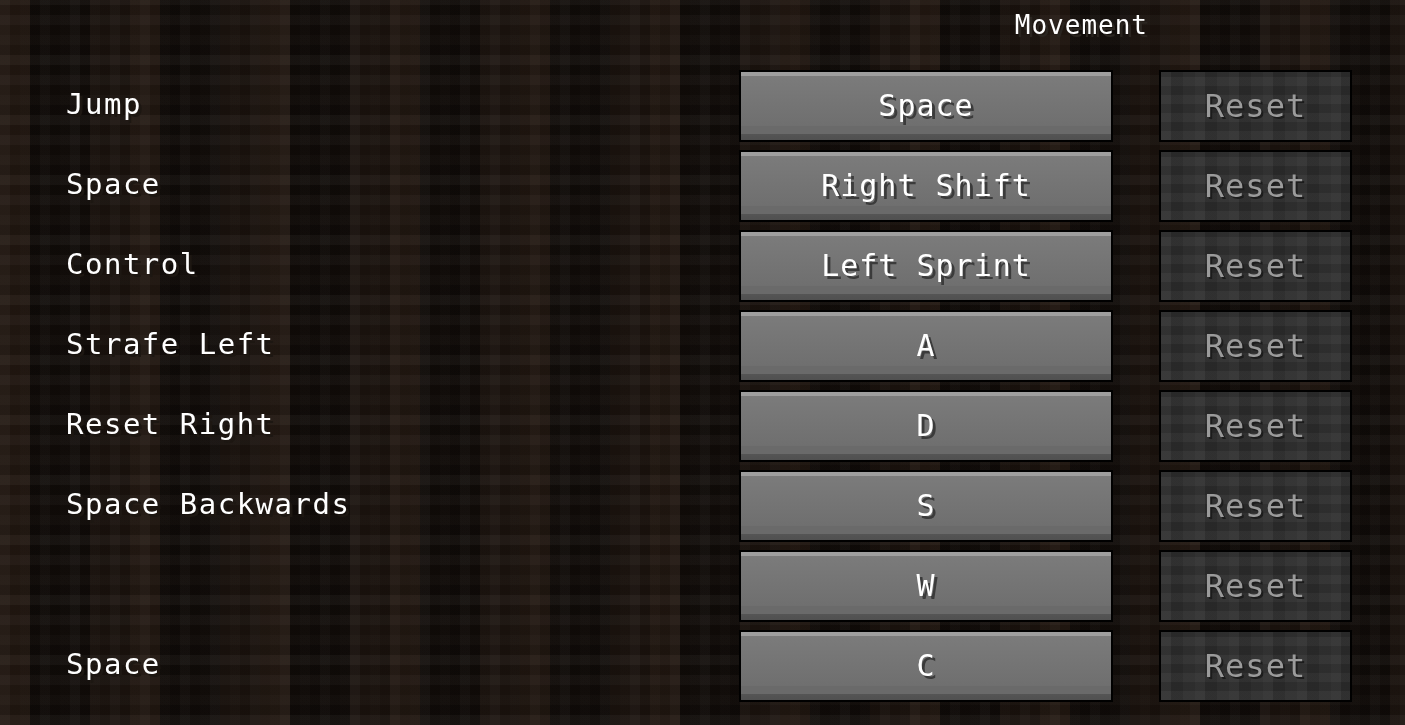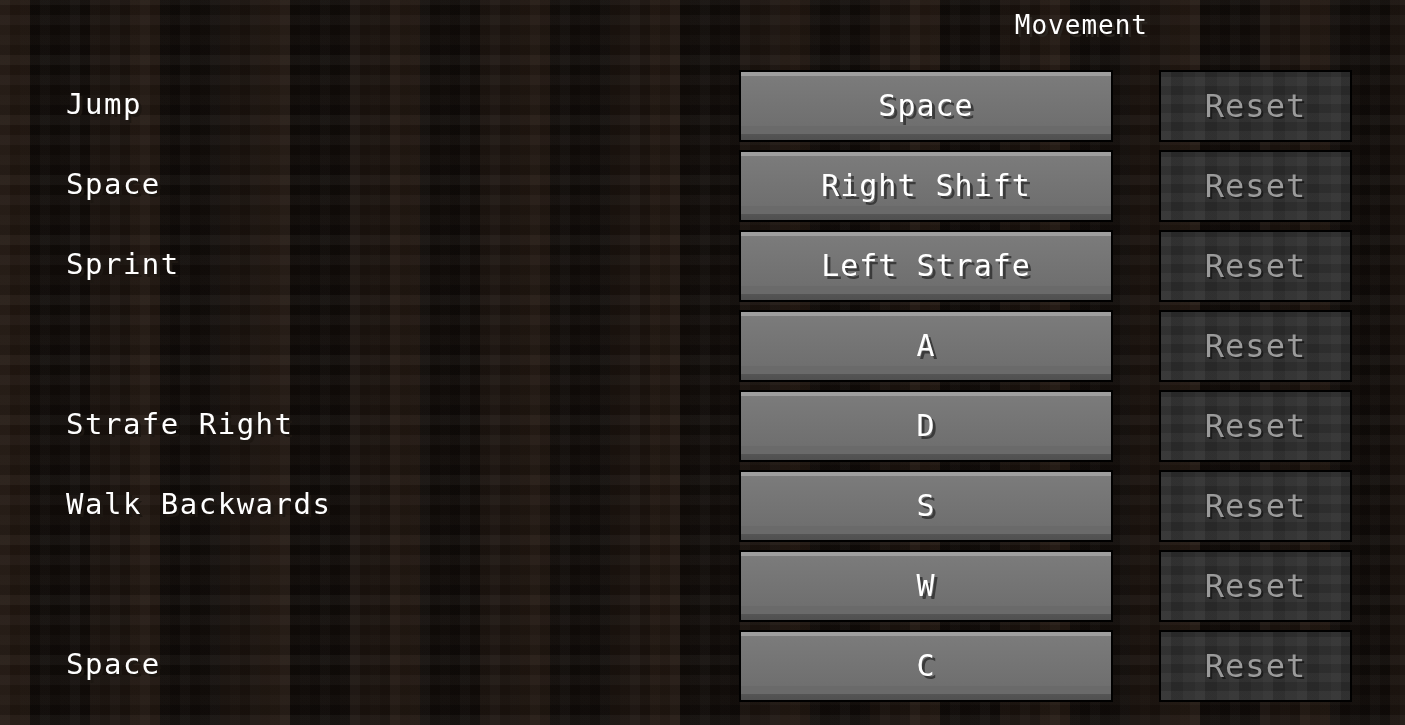--- a/index.html
+++ b/index.html
@@ -178,38 +178,39 @@
     <button class="reset-button" disabled="">Reset</button>
   </div>
 
   <div class="row">
     <div class="row-label">Space</div>
     <button class="key-button">Right Shift</button>
     <button class="reset-button" disabled="">Reset</button>
   </div>
 
   <div class="row">
-    <div class="row-label">Sprint</div>
-    <button class="key-button">Left Strafe</button>
-    <button class="reset-button" disabled="">Reset</button>
-  </div>
-
-  <div class="row">
+    <div class="row-label">Control</div>
+    <button class="key-button">Left Sprint</button>
+    <button class="reset-button" disabled="">Reset</button>
+  </div>
+
+  <div class="row">
+    <div class="row-label">Strafe Left</div>
     <button class="key-button">A</button>
     <button class="reset-button" disabled="">Reset</button>
   </div>
 
   <div class="row">
-    <div class="row-label">Strafe Right</div>
+    <div class="row-label">Reset Right</div>
     <button class="key-button">D</button>
     <button class="reset-button" disabled="">Reset</button>
   </div>
 
   <div class="row">
-    <div class="row-label">Walk Backwards</div>
+    <div class="row-label">Space Backwards</div>
     <button class="key-button">S</button>
     <button class="reset-button" disabled="">Reset</button>
   </div>
 
   <div class="row">
     <button class="key-button">W</button>
     <button class="reset-button" disabled="">Reset</button>
   </div>
 
   <div class="row">

